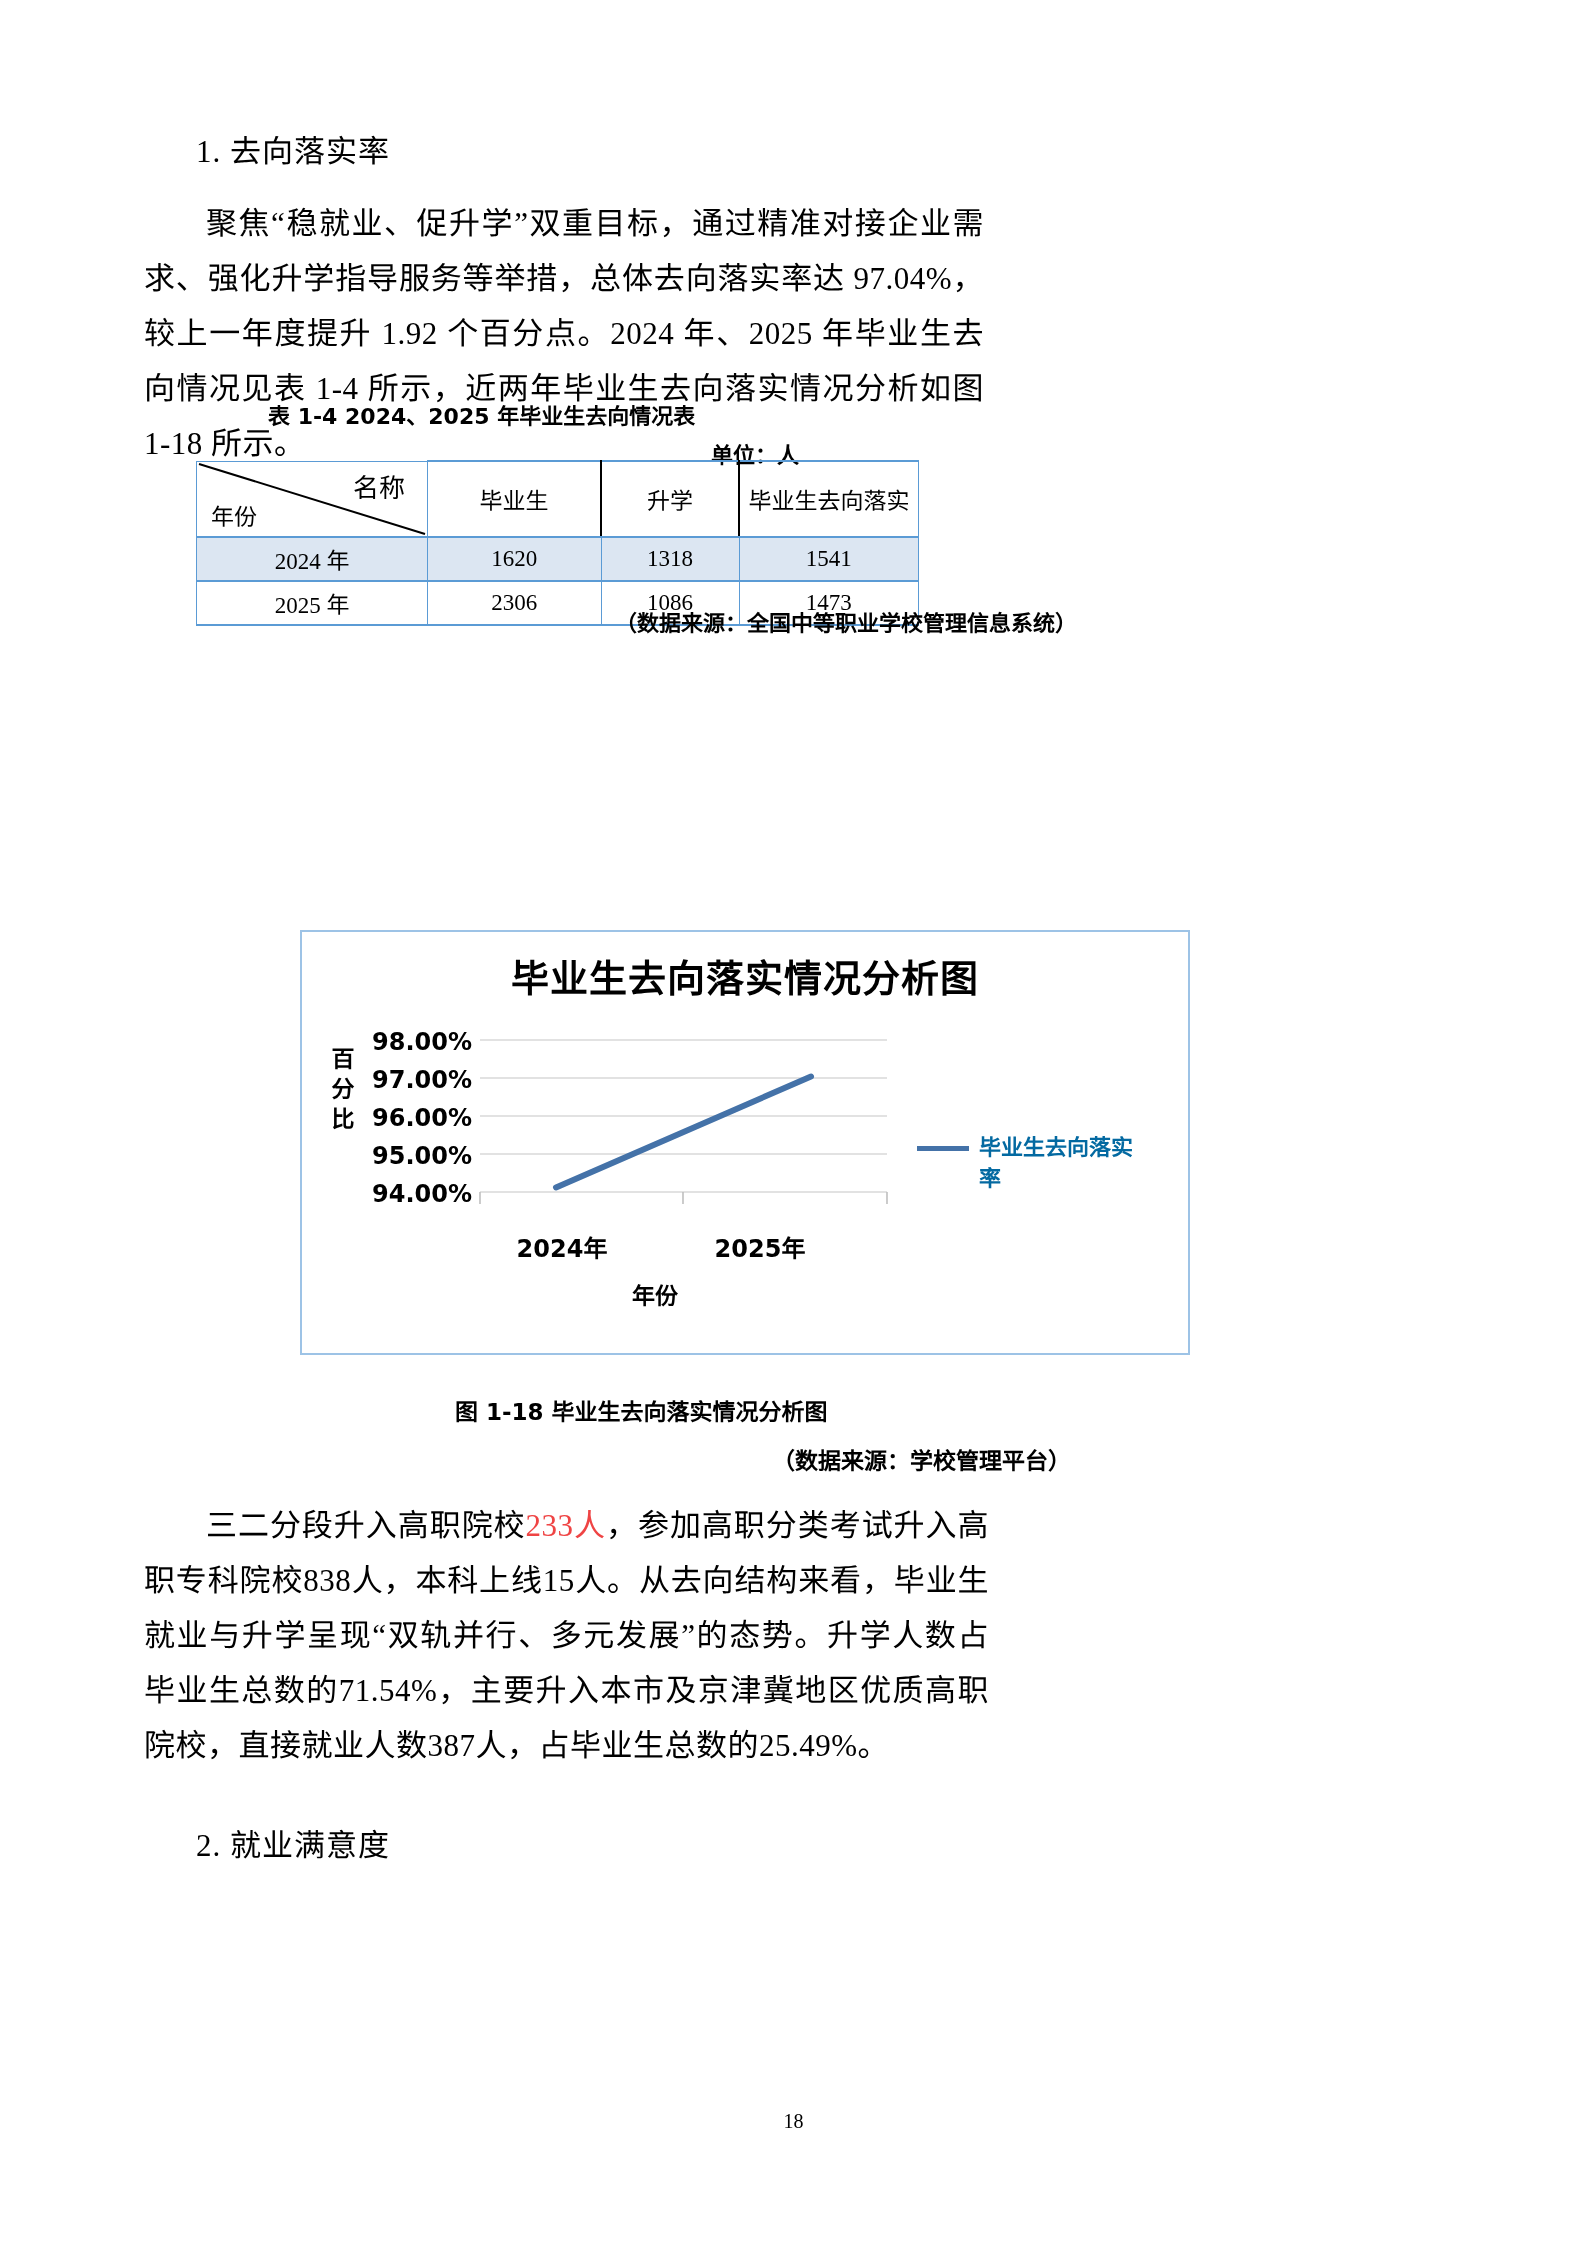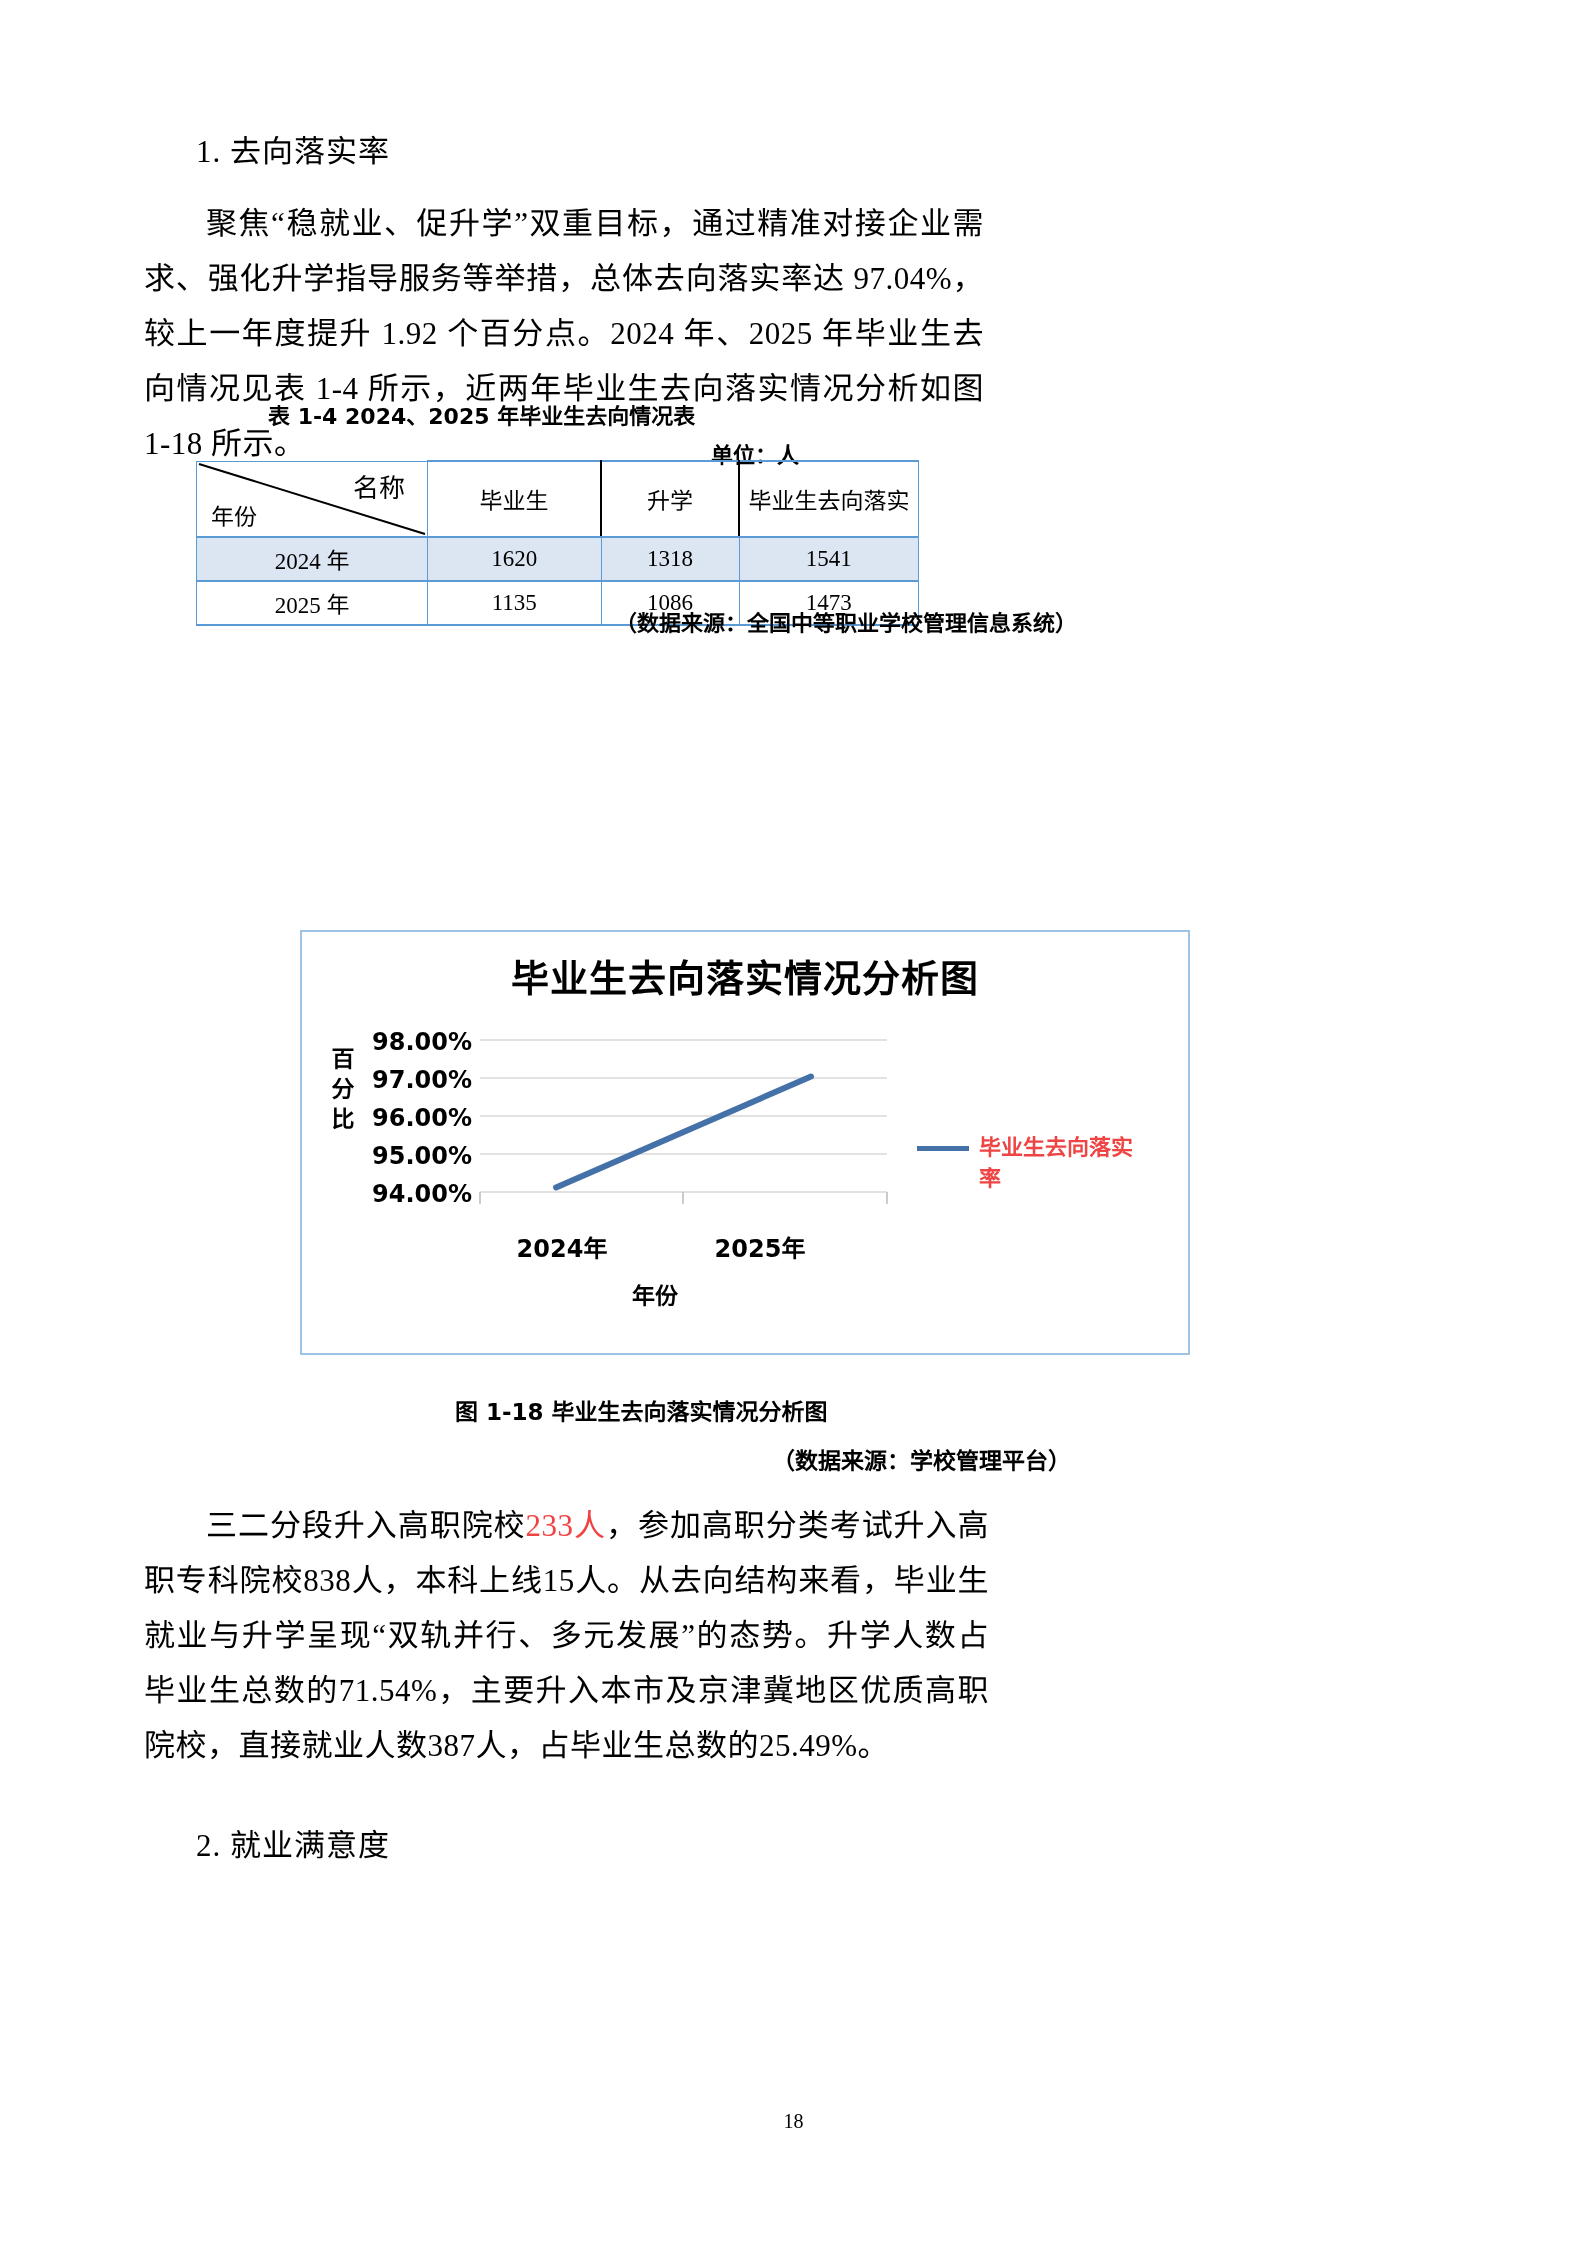--- a/index.html
+++ b/index.html
@@ -195,21 +195,21 @@
     height: 5px;
     background: #4472a8;
     margin-top: 14px;
     flex: 0 0 auto;
   }
   .legend-label {
     font-size: 22px;
     font-weight: bold;
     font-family: "DejaVu Sans", "Liberation Sans", sans-serif;
     line-height: 31px;
-    color: #ef4444;
+    color: #0369a1;
   }
 
   .axis-label-y {
     position: absolute;
     left: 24px;
     top: 112px;
     width: 34px;
     font-size: 23px;
     font-weight: bold;
     font-family: "DejaVu Sans", "Liberation Sans", sans-serif;
@@ -297,21 +297,21 @@
         <td class="hdr last" style="width:178px;">毕业生去向落实</td>
       </tr>
       <tr class="row-shaded">
         <td class="body-cell">2024 年</td>
         <td class="body-cell">1620</td>
         <td class="body-cell">1318</td>
         <td class="body-cell">1541</td>
       </tr>
       <tr class="row-plain">
         <td class="body-cell">2025 年</td>
-        <td class="body-cell">1135</td>
+        <td class="body-cell">2306</td>
         <td class="body-cell">1086</td>
         <td class="body-cell">1473</td>
       </tr>
     </tbody>
   </table>
 
   <div class="table-source">（数据来源：全国中等职业学校管理信息系统）</div>
 
   <div class="chart-box">
 

